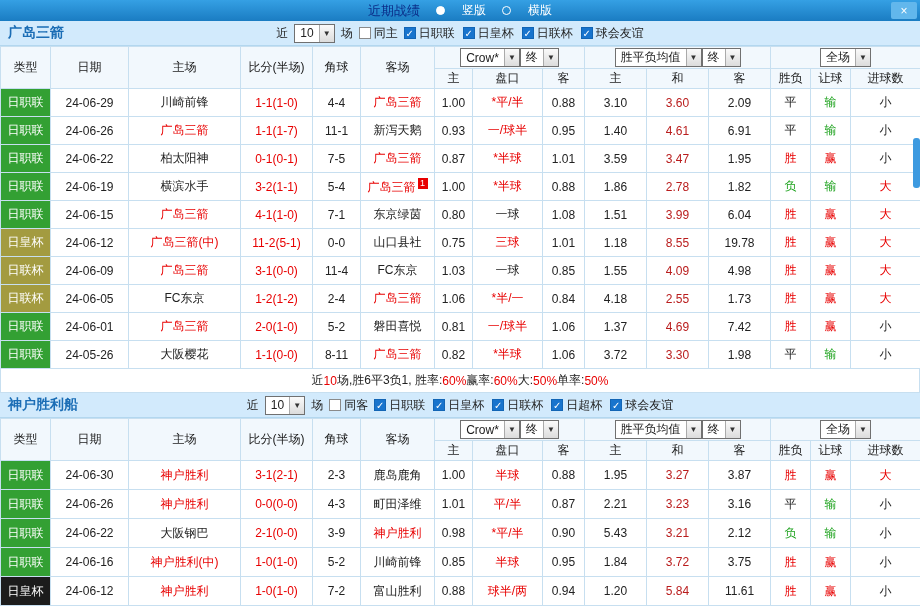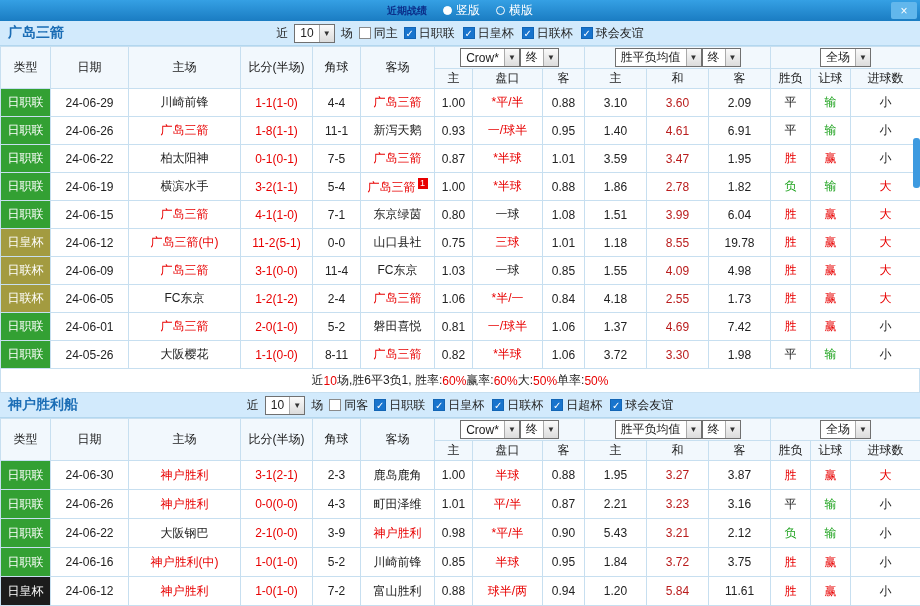--- a/index.html
+++ b/index.html
@@ -1,22 +1,22 @@
 <!DOCTYPE html>
 <html><head>
 <meta charset="utf-8">
 <style>
   *{box-sizing:border-box;margin:0;padding:0}
   html,body{width:920px;height:606px;overflow:hidden}
   body{font-family:"Liberation Sans","DejaVu Sans",sans-serif;font-size:12px;color:#222;background:#fff;position:relative}
 
   
   .titlebar{height:21px;background:linear-gradient(180deg,#35a0e4,#1a7cc2);display:flex;align-items:center;justify-content:center;gap:16px;position:relative}
-  .title{color:#0b2f8a;font-weight:bold;font-size:10px}
-  .radio{display:inline-flex;align-items:center;gap:4px;color:#fff;cursor:pointer}
+  .title{color:#0b2f8a;font-weight:normal;font-size:13px}
+  .radio{display:inline-flex;align-items:center;gap:17px;color:#fff;cursor:pointer}
   .rdot{width:9px;height:9px;border:1px solid #fff;border-radius:50%;display:inline-block;background:transparent}
   .rdot.sel{background:#fff}
   .close-btn{position:absolute;right:3px;top:2px;width:26px;height:17px;background:#62b7ec;color:#fff;display:flex;align-items:center;justify-content:center;font-size:12px;border-radius:2px;cursor:pointer}
 
   
   .section-bar{height:25px;background:#d2eafc;border-bottom:1px solid #b3d7ef;display:flex;align-items:center;justify-content:center;position:relative}
   .team-name{position:absolute;left:8px;color:#1b6db5;font-weight:bold;font-size:14px}
   .controls{display:flex;align-items:center;gap:6px}
   .chk{display:inline-flex;align-items:center;gap:3px;cursor:pointer}
   .box{width:12px;height:12px;display:inline-block;text-align:center;font-size:10px;line-height:11px}
@@ -189,21 +189,21 @@
         <td class="blue">3.60</td>
         <td>2.09</td>
         <td class="black">平</td>
         <td class="green">输</td>
         <td class="black">小</td>
       </tr>
       <tr>
         <td class="type green">日职联</td>
         <td>24-06-26</td>
         <td class="red">广岛三箭</td>
-        <td class="red">1-8(1-1)</td>
+        <td class="red">1-1(1-7)</td>
         <td>11-1</td>
         <td>新泻天鹅</td>
         <td>0.93</td>
         <td class="red">一/球半</td>
         <td>0.95</td>
         <td>1.40</td>
         <td class="blue">4.61</td>
         <td>6.91</td>
         <td class="black">平</td>
         <td class="green">输</td>

